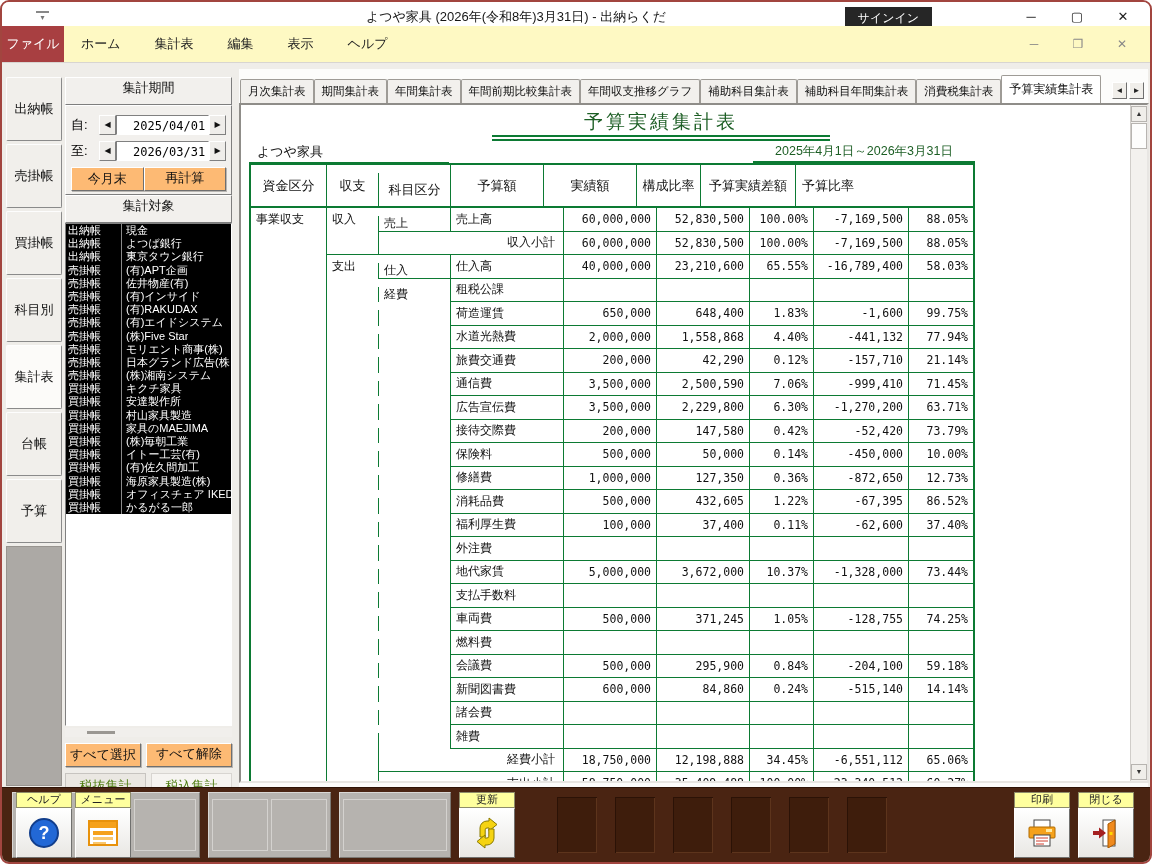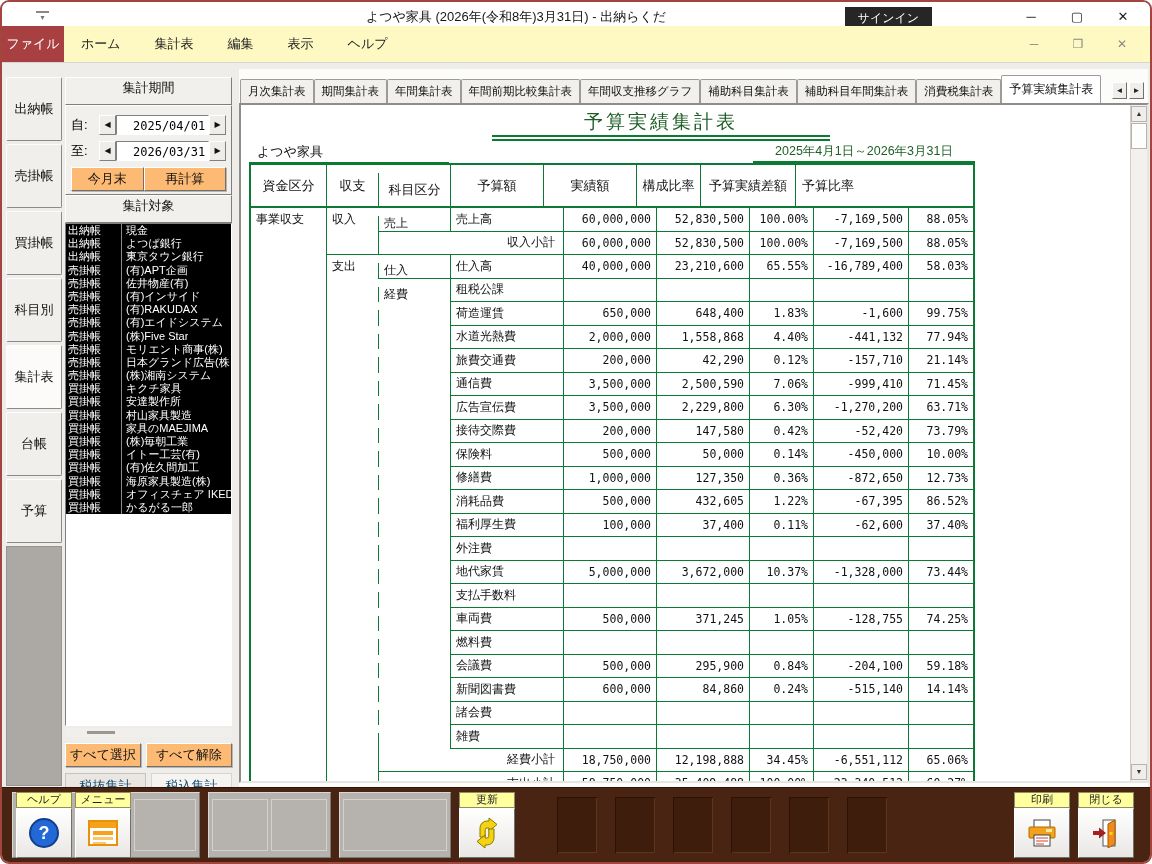--- a/index.html
+++ b/index.html
@@ -46,32 +46,32 @@
   .prow { display:flex; align-items:center; margin-bottom:6px; }
   .plabel { width:28px; }
   .spin-btn { width:17px; height:20px; background:#EFEDEA; border:1px solid; font-size:8px;
               border-color:#FFF #808080 #808080 #FFF; text-align:center; line-height:18px; color:#111; }
   .date-field { width:93px; height:20px; background:#fff; border:1px solid;
                 border-color:#808080 #FFF #FFF #808080; font-family:"DejaVu Sans Mono",monospace;
                 font-size:12px; text-align:right; padding:3px 4px 0 16px; }
   .pbtns { display:flex; justify-content:space-between; margin-top:1px; }
   .btn3d { height:24px; background:#fdba74; border:1px solid; border-color:#FFF #6F6F6F #6F6F6F #FFF;
            box-shadow:1px 1px 0 #B9B6B2; text-align:center; line-height:22px; color:#111; }
-  .w76 { width:76px; } .w74 { width:86px; }
+  .w76 { width:76px; } .w74 { width:86px;font-family:Liberation Mono, monospace; }
   .listbox { height:503px; background:#fff; border:1px solid; border-color:#808080 #FFF #FFF #808080;
              overflow:hidden; }
   .titem { display:flex; height:13.2px; background:#000; color:#fff; font-size:11px; line-height:13px;
            white-space:nowrap; }
   .t-ledger { width:56px; padding-left:2px; border-right:1px solid #8A8A8A; flex:none; }
   .t-name { padding-left:4px; overflow:hidden; }
   .hscroll { height:9px; margin-top:2px; background:#F1EFEC; position:relative; }
   .hthumb { position:absolute; left:22px; top:3px; width:28px; height:3px; background:#9A9792; }
   .selrow { display:flex; justify-content:space-between; margin-top:6px; }
   .taxrow { display:flex; justify-content:space-between; margin-top:6px; }
-  .tax-btn { width:81px; height:25px; text-align:center; line-height:23px; color:#0c4a6e;
+  .tax-btn { width:81px; height:25px; text-align:center; line-height:23px; color:#4d7c0f;
              background:#EAE7E2; border:1px solid #C7C4C0; }
   .tax-btn.on { background:#F6F4F1; border-color:#D8D5D1; }
 
   
   .report-region { position:absolute; left:237px; top:0; right:2px; bottom:0; background:#FCFCFB;padding-left:28px; }
   .rtabs { position:absolute; top:6px; left:1px; right:0; height:28px; display:flex; align-items:flex-end;
            overflow:hidden; }
   .rtab { height:24px; padding:0 7px; background:#F2F0ED; border:1px solid #9E9B96; border-bottom:none;
           border-radius:2px 2px 0 0; line-height:23px; font-size:11.5px; color:#111; white-space:nowrap; }
   .rtab.active { background:#fff; height:28px; line-height:27px; font-size:12px; }

